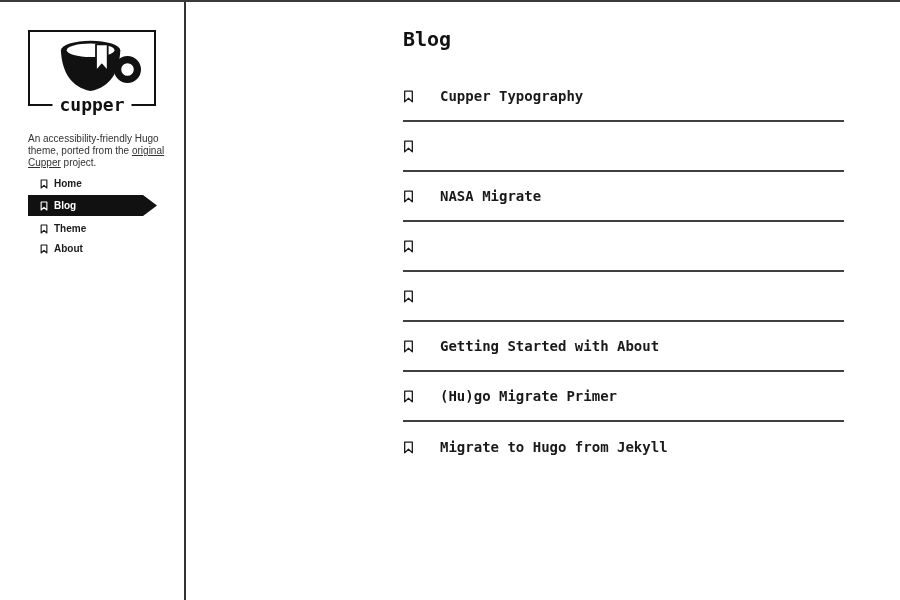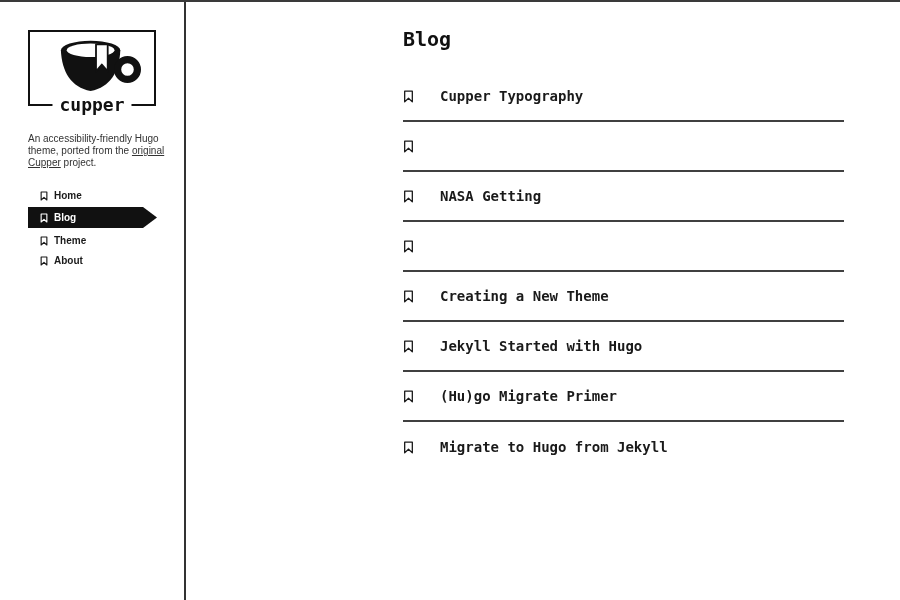--- a/index.html
+++ b/index.html
@@ -52,21 +52,21 @@
     line-height: 12px;
     color: #333333;
   }
   .tagline a {
     color: #333333;
     text-decoration: underline;
     cursor: pointer;
   }
   .nav-list {
     list-style: none;
-    margin-top: 18px;
+    margin-top: 6px;
   }
   .nav-item {
     display: flex;
     align-items: center;
     gap: 6px;
     padding: 3px 0 3px 12px;
     margin-bottom: 3px;
     font-weight: bold;
     font-size: 10px;
     color: #1a1a1a;
@@ -197,44 +197,43 @@
      <path d="M2 1.5 H12 V15.5 L7 10.8 L2 15.5 Z" stroke-width="1.7" stroke-linejoin="round"></path>
    </svg>
           </span>
         </li>
         <li class="post-item">
           <span class="post-icon">
             <svg width="11" height="13" viewBox="0 0 14 17" fill="none" xmlns="http://www.w3.org/2000/svg">
      <path d="M2 1.5 H12 V15.5 L7 10.8 L2 15.5 Z" stroke-width="1.7" stroke-linejoin="round"></path>
    </svg>
           </span>
-          <span class="post-title">NASA Getting</span>
-        </li>
-        <li class="post-item">
-          <span class="post-icon">
-            <svg width="11" height="13" viewBox="0 0 14 17" fill="none" xmlns="http://www.w3.org/2000/svg">
-     <path d="M2 1.5 H12 V15.5 L7 10.8 L2 15.5 Z" stroke-width="1.7" stroke-linejoin="round"></path>
-   </svg>
-          </span>
-        </li>
-        <li class="post-item">
-          <span class="post-icon">
-            <svg width="11" height="13" viewBox="0 0 14 17" fill="none" xmlns="http://www.w3.org/2000/svg">
-     <path d="M2 1.5 H12 V15.5 L7 10.8 L2 15.5 Z" stroke-width="1.7" stroke-linejoin="round"></path>
-   </svg>
-          </span>
-          <span class="post-title">Creating a New Theme</span>
-        </li>
-        <li class="post-item">
-          <span class="post-icon">
-            <svg width="11" height="13" viewBox="0 0 14 17" fill="none" xmlns="http://www.w3.org/2000/svg">
-     <path d="M2 1.5 H12 V15.5 L7 10.8 L2 15.5 Z" stroke-width="1.7" stroke-linejoin="round"></path>
-   </svg>
-          </span>
-          <span class="post-title">Jekyll Started with Hugo</span>
+          <span class="post-title">NASA Migrate</span>
+        </li>
+        <li class="post-item">
+          <span class="post-icon">
+            <svg width="11" height="13" viewBox="0 0 14 17" fill="none" xmlns="http://www.w3.org/2000/svg">
+     <path d="M2 1.5 H12 V15.5 L7 10.8 L2 15.5 Z" stroke-width="1.7" stroke-linejoin="round"></path>
+   </svg>
+          </span>
+        </li>
+        <li class="post-item">
+          <span class="post-icon">
+            <svg width="11" height="13" viewBox="0 0 14 17" fill="none" xmlns="http://www.w3.org/2000/svg">
+     <path d="M2 1.5 H12 V15.5 L7 10.8 L2 15.5 Z" stroke-width="1.7" stroke-linejoin="round"></path>
+   </svg>
+          </span>
+        </li>
+        <li class="post-item">
+          <span class="post-icon">
+            <svg width="11" height="13" viewBox="0 0 14 17" fill="none" xmlns="http://www.w3.org/2000/svg">
+     <path d="M2 1.5 H12 V15.5 L7 10.8 L2 15.5 Z" stroke-width="1.7" stroke-linejoin="round"></path>
+   </svg>
+          </span>
+          <span class="post-title">Getting Started with About</span>
         </li>
         <li class="post-item">
           <span class="post-icon">
             <svg width="11" height="13" viewBox="0 0 14 17" fill="none" xmlns="http://www.w3.org/2000/svg">
      <path d="M2 1.5 H12 V15.5 L7 10.8 L2 15.5 Z" stroke-width="1.7" stroke-linejoin="round"></path>
    </svg>
           </span>
           <span class="post-title">(Hu)go Migrate Primer</span>
         </li>
         <li class="post-item">

